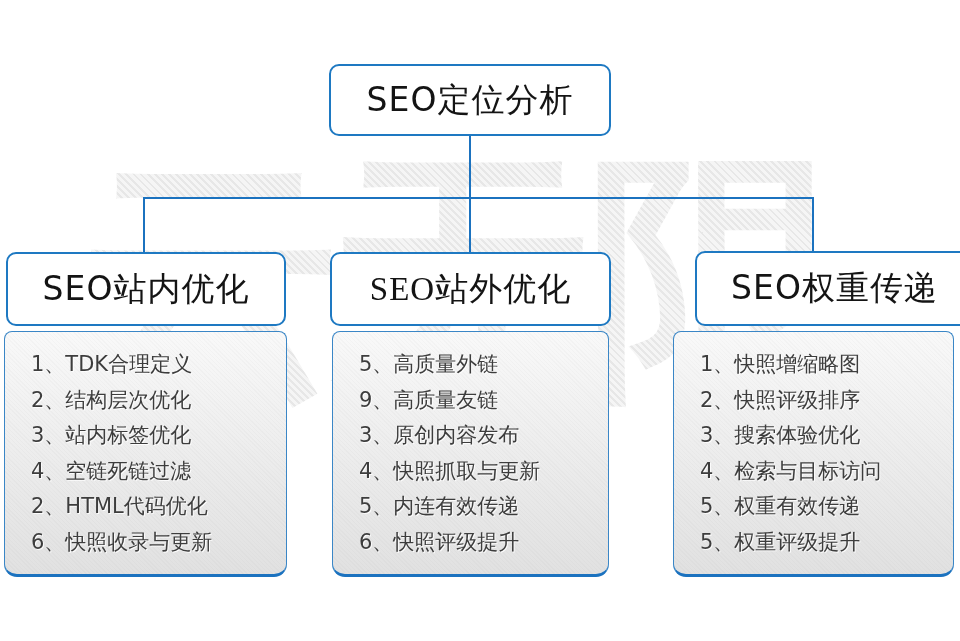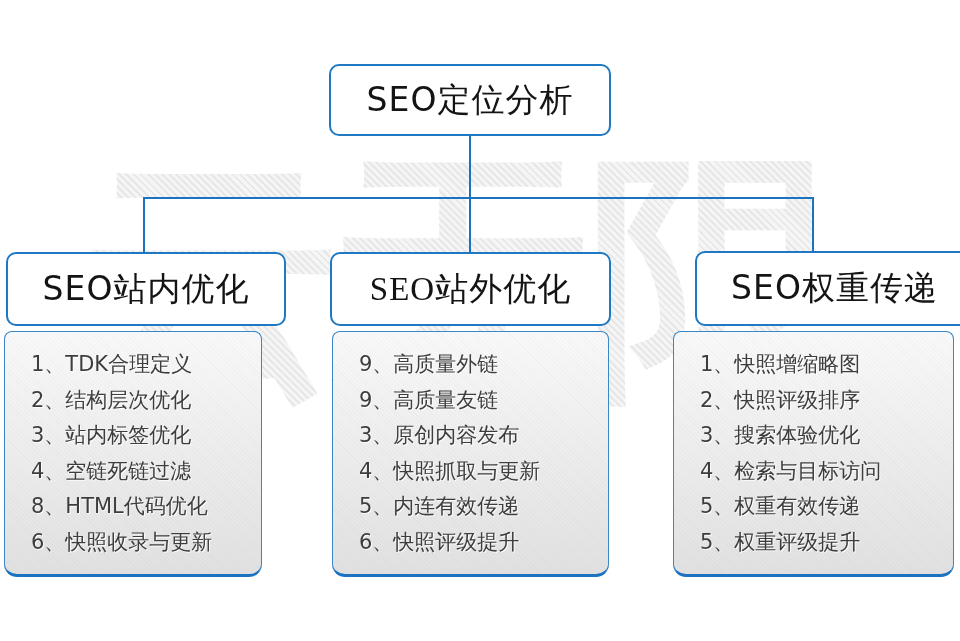--- a/index.html
+++ b/index.html
@@ -69,21 +69,21 @@
     z-index: 2;
     box-sizing: border-box;
     border: 1px solid #3a86c6;
     border-bottom: 3px solid #1b72bf;
     border-radius: 8px 8px 13px 13px;
     background:
       repeating-linear-gradient(45deg, rgba(0,0,0,0.018) 0 1px, rgba(255,255,255,0) 1px 3px),
       linear-gradient(#f9f9f9, #e1e1e1);
     padding: 15px 6px 0 26px;
   }
-  .list.l-left  { left: 4px;   width: 258px; }
+  .list.l-left  { left: 4px;   width: 283px; }
   .list.l-mid   { left: 332px; width: 277px; }
   .list.l-right { left: 673px; width: 281px; }
   .li {
     font-size: 21px;
     line-height: 35.5px;
     color: #3d3d3d;
     text-shadow: 1px 1px 0 rgba(255,255,255,0.85);
     white-space: nowrap;
   }
 </style>
@@ -112,26 +112,26 @@
   </div>
   <div class="node h-right">
     <span class="node-label">SEO权重传递</span>
   </div>
 
   <div class="list l-left">
     <div class="li">1、TDK合理定义</div>
     <div class="li">2、结构层次优化</div>
     <div class="li">3、站内标签优化</div>
     <div class="li">4、空链死链过滤</div>
-    <div class="li">8、HTML代码优化</div>
+    <div class="li">2、HTML代码优化</div>
     <div class="li">6、快照收录与更新</div>
   </div>
 
   <div class="list l-mid">
-    <div class="li">9、高质量外链</div>
+    <div class="li">5、高质量外链</div>
     <div class="li">9、高质量友链</div>
     <div class="li">3、原创内容发布</div>
     <div class="li">4、快照抓取与更新</div>
     <div class="li">5、内连有效传递</div>
     <div class="li">6、快照评级提升</div>
   </div>
 
   <div class="list l-right">
     <div class="li">1、快照增缩略图</div>
     <div class="li">2、快照评级排序</div>

